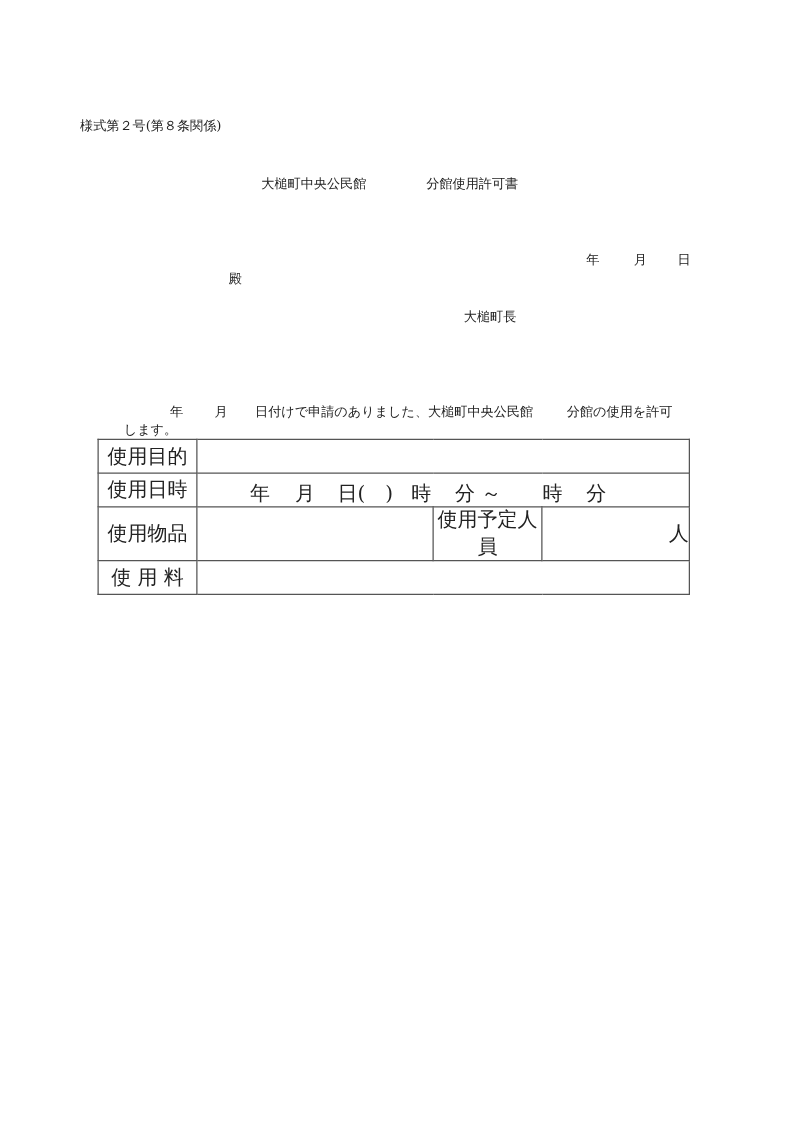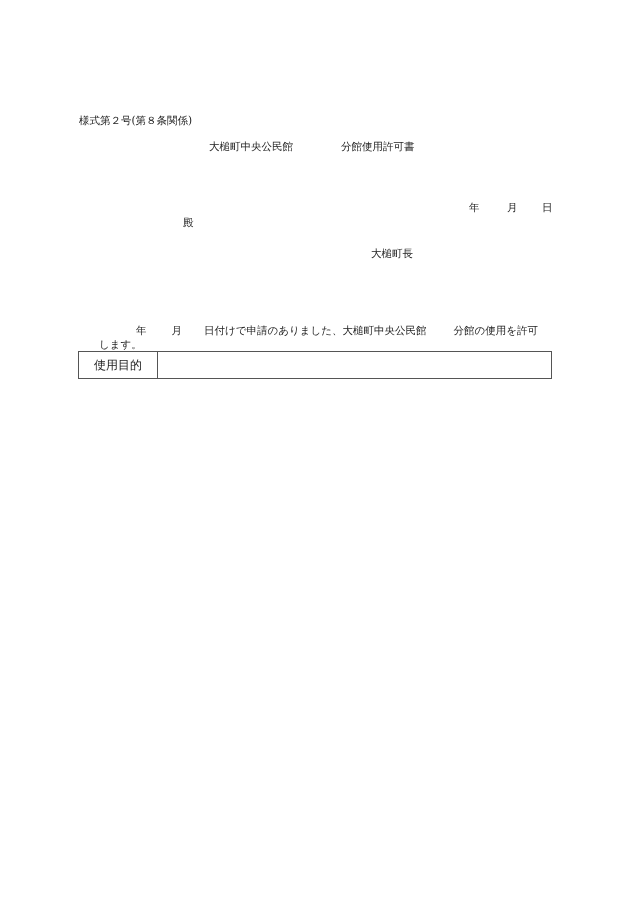--- a/index.html
+++ b/index.html
@@ -2,33 +2,33 @@
 <html><head>
 <meta charset="utf-8">
 <style>
   html, body { margin: 0; padding: 0; }
   body {
     width: 630px; height: 903px; background: #ffffff; position: relative; overflow: hidden;
     font-family: "DejaVu Serif", "Liberation Serif", serif; color: #222;
     font-size: 10.5px;
   }
   .abs { position: absolute; white-space: nowrap; }
-  .form-number { left: 79px; top: 94px; margin-top: 20px; }
+  .form-number { left: 64px; top: 94px; }
   .title { left: 209px; top: 140px; }
   .title .gap { display: inline-block; width: 48px; }
   .date-line { left: 469px; top: 201px; font-family: Liberation Mono, monospace; }
   .date-line span { display: inline-block; }
   .addressee { left: 183px; top: 216px; }
   .issuer { left: 371px; top: 247px; text-align: center; }
   .body-text { left: 79px; top: 323px; width: 475px; line-height: 14px; white-space: normal; margin-left: 20px; }
   table.form {
     position: absolute; left: 78px; top: 351px; width: 473px;
     border-collapse: collapse; table-layout: fixed;
   }
-  table.form td { border: 1px solid #555; height: 26px; padding: 0; font-size: 12px; }
+  table.form td { border: 1px solid #555; height: 26px; padding: 0; font-size: 16px; }
   td.label { text-align: center; width: 78px; }
   td.value { padding-left: 6px; }
   td.datetime span { position: absolute; }
   .rel { position: relative; }
   td.people { text-align: right; padding-right: 8px; }
 </style>
 </head>
 <body>
 
 <div class="abs form-number">様式第２号(第８条関係)</div>
@@ -55,14 +55,38 @@
     <col style="width:79px">
       <col style="width:189px">
       <col style="width:87px">
       <col style="width:118px">
   </colgroup>
   <tbody>
       <tr>
     <td class="label">使用目的</td>
     <td class="value" colspan="3"></td>
   </tr>
+  <tr>
+    <td class="label">使用日時</td>
+    <td class="datetime" colspan="3">
+      <div class="rel" style="height:14px">
+        <span style="left:42px">年</span>
+        <span style="left:78px">月</span>
+        <span style="left:112px">日(　)</span>
+        <span style="left:171px">時</span>
+        <span style="left:206px">分 ～</span>
+        <span style="left:276px">時</span>
+        <span style="left:311px">分</span>
+      </div>
+    </td>
+  </tr>
+  <tr>
+    <td class="label">使用物品</td>
+    <td class="value"></td>
+    <td class="label">使用予定人員</td>
+    <td class="people">人</td>
+  </tr>
+  <tr>
+    <td class="label">使 用 料</td>
+    <td class="value" colspan="3"></td>
+  </tr>
 </tbody>
   </table>
 
 </body></html>

